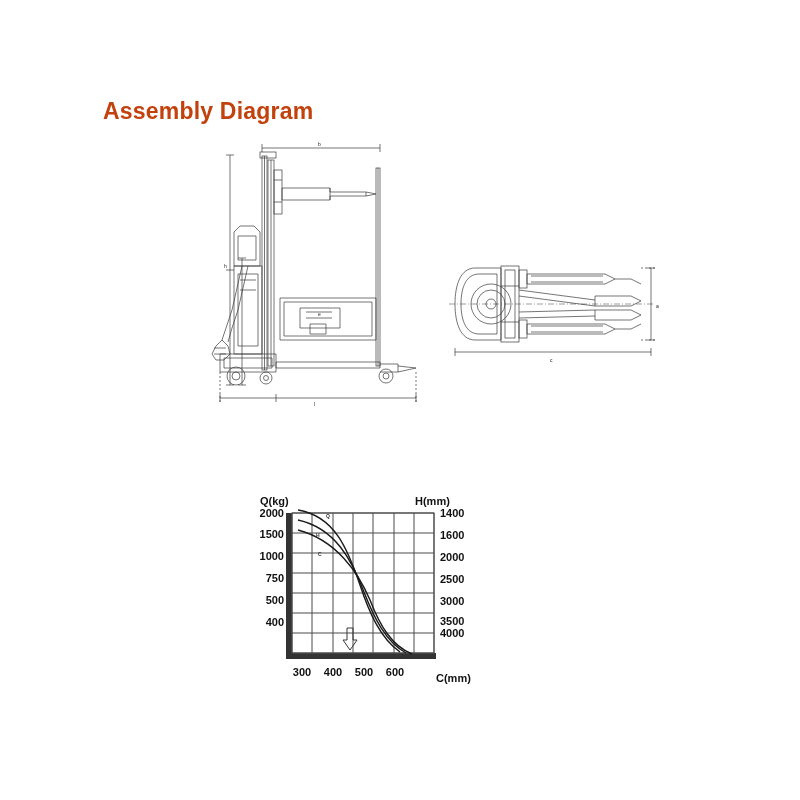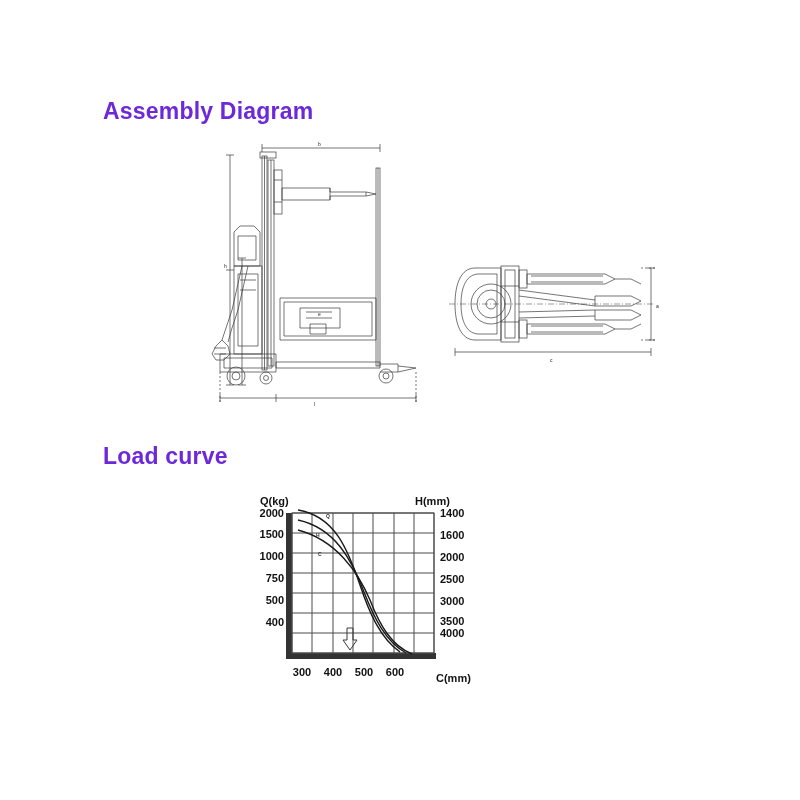--- a/index.html
+++ b/index.html
@@ -17,21 +17,21 @@
   }
   .page {
     position: absolute;
     inset: 0;
   }
   .section-title {
     position: absolute;
     font-size: 23px;
     font-weight: bold;
     letter-spacing: 0.2px;
-    color: #6d28d9;
+    color: #c2410c;
   }
   #title-assembly { left: 103px; top: 98px; }
   #title-load     { left: 103px; top: 443px; }
 
   .figure {
     position: absolute;
   }
   #assembly-figure {
     left: 180px;
     top: 140px;
@@ -214,21 +214,20 @@
         <text class="dimtext" x="44" y="128">h</text>
         <text class="dimtext" x="134" y="266">l</text>
         <text class="dimtext" x="138" y="6">b</text>
         <text class="dimtext" x="138" y="176">e</text>
         <text class="dimtext" x="370" y="222">c</text>
         <text class="dimtext" x="476" y="168">a</text>
       </g>
     </svg>
   </div>
 
-  <div class="section-title" id="title-load">Load curve</div>
 
   <div class="figure" id="loadcurve-figure">
     <svg width="300" height="215" viewBox="0 0 300 215">
 
       <text class="axislabel" x="20" y="25">Q(kg)</text>
       <text class="axislabel" x="175" y="25">H(mm)</text>
       <text class="axislabel" x="196" y="202">C(mm)</text>
 
       <g stroke="#333333" stroke-width="6" fill="none">
         <line x1="49" y1="33" x2="49" y2="176"></line>

